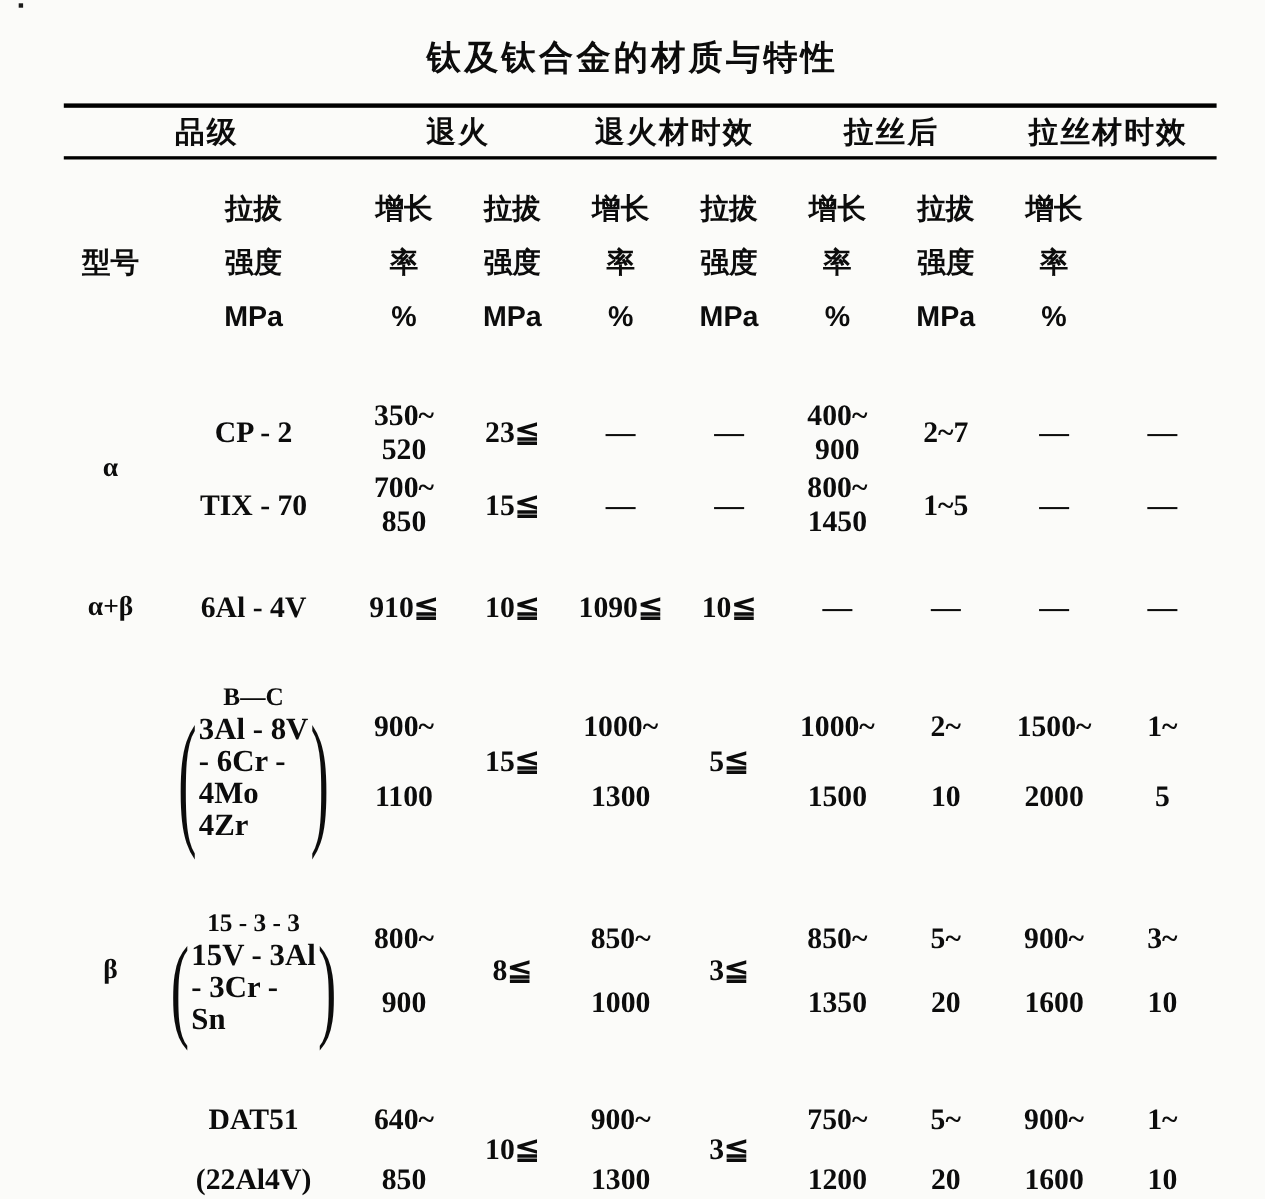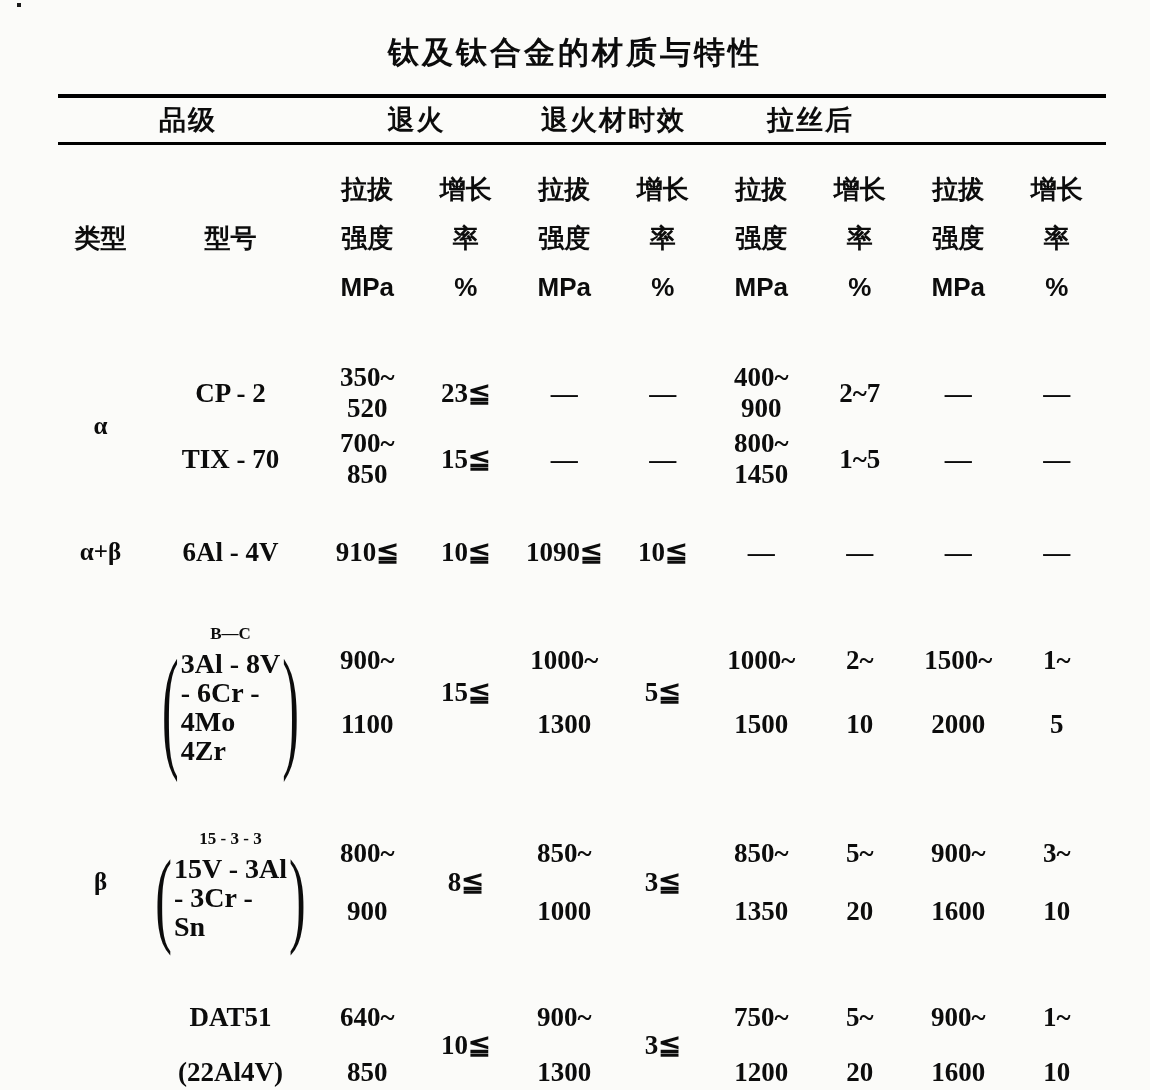--- a/index.html
+++ b/index.html
@@ -66,21 +66,21 @@
 
   .beta { height:136px; margin-top:36px; }
   .beta .val span { line-height:58px; }
 
   .dat  { height:108px; margin-top:40px; }
   .dat .val span { line-height:55px; }
   .dat .model span { display:block; line-height:55px; }
 
   
   .mblk { display:flex; flex-direction:column; align-items:center; }
-  .mhead { font-size:17px; line-height:30px; }
+  .mhead { font-size:23px; line-height:30px; }
   .brk { display:flex; align-items:center; }
   .brk .paren { font-size:50px; font-weight:400; line-height:1; }
   .brk4 .paren { transform:scaleY(2.7); }
   .brk3 .paren { transform:scaleY(2.1); }
   .brk .lines { display:flex; flex-direction:column; align-items:flex-start; padding:0 2px; }
   .brk .lines span { display:block; line-height:29px; font-size:28px; text-align:left; }
 </style>
 </head>
 <body>
 
@@ -89,26 +89,26 @@
 
   <div class="title">钛及钛合金的材质与特性</div>
 
   <div class="rule"></div>
 
   <div class="grid ghdr">
     <div class="c gh sp12">品级</div>
     <div class="c gh sp34">退火</div>
     <div class="c gh sp56">退火材时效</div>
     <div class="c gh sp78">拉丝后</div>
+    <div class="c gh sp910">拉丝材时效</div>
   </div>
 
   <div class="rule2"></div>
 
   <div class="grid shdr">
-    <div class="c cjk lab">类型</div>
     <div class="c cjk lab">型号</div>
 
     <div class="c triple">
       <span class="cjk">拉拔</span>
       <span class="cjk">强度</span>
       <span class="unit">MPa</span>
     </div>
     <div class="c triple">
       <span class="cjk">增长</span>
       <span class="cjk">率</span>

